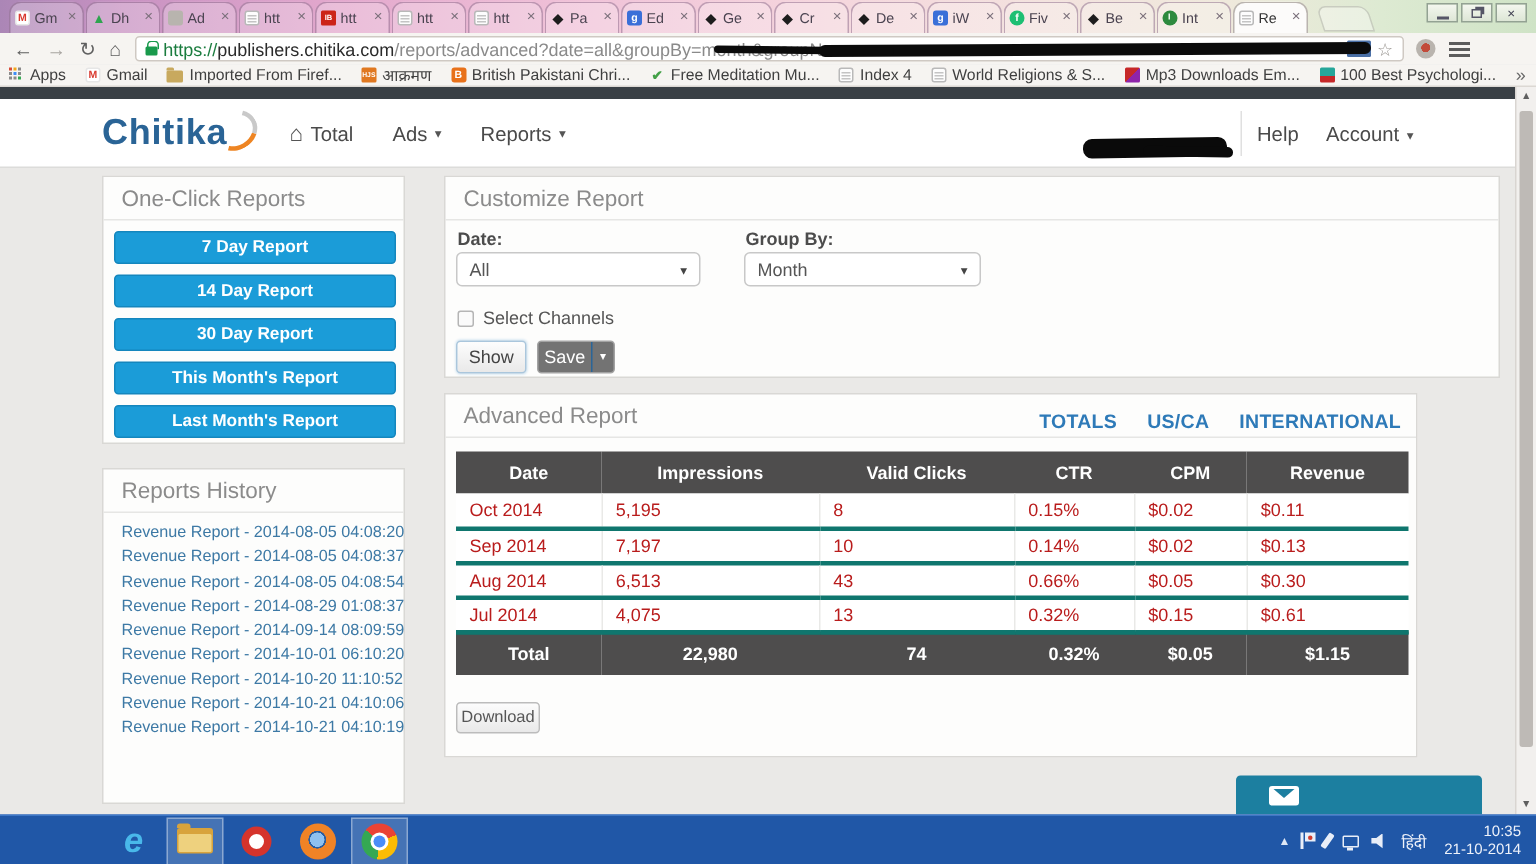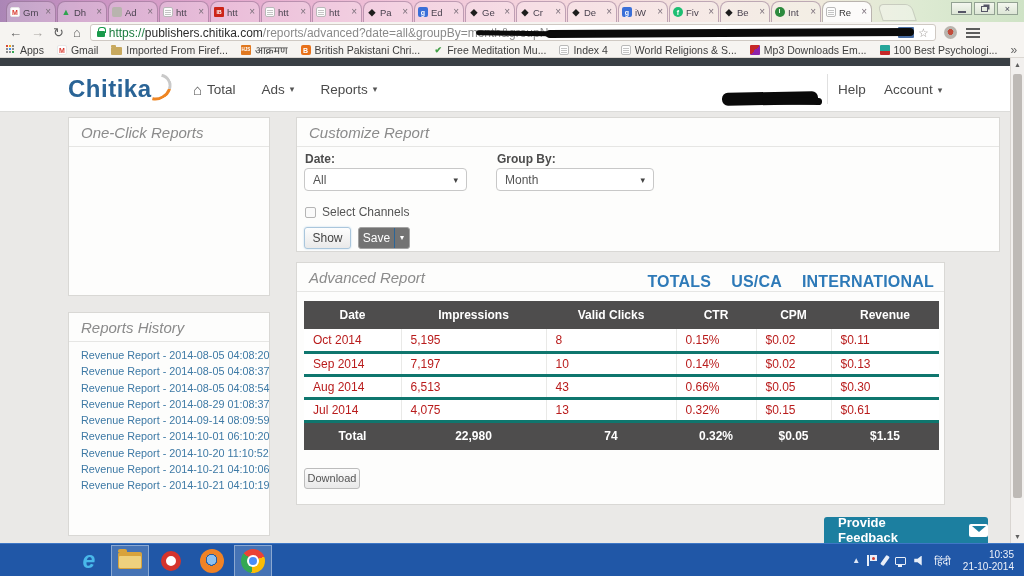--- a/index.html
+++ b/index.html
@@ -89,21 +89,21 @@
   .caret { font-size:9px; color:#555; margin-left:5px; }
   .user-redact { position:absolute; left:722px; top:26px; width:96px; height:13px; background:#0a0a0a; border-radius:6px; transform:rotate(-1deg); }
   .user-redact::after { content:""; position:absolute; right:-4px; top:6px; width:60px; height:7px; background:#0a0a0a; border-radius:4px; transform:rotate(2deg); }
   .hdr-divider { position:absolute; left:827px; top:8px; height:30px; border-left:1px solid #e0e0e0; }
   .hdr-help { position:absolute; left:838px; top:16px; font-size:13.5px; color:#4a4a4a; }
   .hdr-account { position:absolute; left:884px; top:16px; font-size:13.5px; color:#4a4a4a; display:flex; align-items:center; }
 
   .content { position:absolute; top:54px; left:0; width:1010px; height:431px; }
 
   .panel { position:absolute; background:#fdfdfc; border:1px solid #d9d8d5; }
-  .panel-title { font-size:15px; color:#8b8b8b; padding:6px 12px 5px; border-bottom:1px solid #e6e6e4;font-style:italic; }
+  .panel-title { font-size:15px; color:#8b8b8b; padding:6px 12px 5px; border-bottom:1px solid #e6e6e4; }
 
   
   .oneclick { left:68px; top:5px; width:202px; height:179px; }
   .oc-btn { display:block; margin:7px 7px 0; height:22px; width:188px; background:#1b9cd8; border:1px solid #1486bd; border-radius:3px;
     color:#fff; font-size:11.5px; font-weight:bold; text-align:center; line-height:21px; }
   .history { left:68px; top:200px; width:202px; height:224px; }
   .hist-list { padding:5px 12px; }
   .hist-link { display:block; font-size:10.8px; color:#3d79a5; line-height:16.3px; white-space:nowrap; }
 
   
@@ -118,21 +118,21 @@
   .show-btn { position:absolute; left:7px; top:109px; width:47px; height:22px; background:linear-gradient(#fdfdfd,#e9e9e9);
     border:1px solid #aac6dc; border-radius:3px; font-size:12px; color:#444; text-align:center; line-height:20px; box-shadow:0 0 2px #bcd8ec; }
   .save-btn { position:absolute; left:61px; top:109px; width:52px; height:22px; background:#737373; border:1px solid #a3a3a3; border-radius:3px;
     color:#fff; font-size:12px; display:flex; }
   .save-main { flex:1; text-align:center; line-height:20px; }
   .save-caret { width:15px; border-left:1px solid #2a6598; text-align:center; line-height:20px; font-size:8px; }
 
   
   .advanced { left:296px; top:150px; width:649px; height:243px; }
   .adv-links { position:absolute; right:10px; top:10px; display:flex; }
-  .adv-link { font-size:16px; font-weight:bold; color:#2e7ab8; margin-left:20px; letter-spacing:.2px; }
+  .adv-link { font-size:13px; font-weight:bold; color:#2e7ab8; margin-left:20px; letter-spacing:.2px; }
   table.report { position:absolute; left:7px; top:38px; width:635px; border-collapse:collapse; }
   table.report th { background:#4e4d4d; color:#fff; font-size:12px; font-weight:bold; height:28px; text-align:center; }
   table.report td { font-size:12px; color:#b91c1c; height:23px; padding-left:9px; border-bottom:3px solid #0f766e; border-right:1px solid #e9e9e7; background:#fff; }
   table.report td:last-child { border-right:none; }
   table.report tfoot td { background:#4e4d4d; color:#fff; font-weight:bold; height:29px; text-align:center; padding-left:0; border:none; }
   .c0{width:97px} .c1{width:145px} .c2{width:130px} .c3{width:80px} .c4{width:75px} .c5{width:108px}
   .download-btn { position:absolute; left:7px; top:205px; width:56px; height:21px; background:linear-gradient(#fcfcfc,#e9e9e9);
     border:1px solid #bcbcbc; border-radius:3px; font-size:11px; color:#555; text-align:center; line-height:19px; }
 
   
@@ -383,20 +383,27 @@
       <span class="hdr-account">
           <span>Account</span>
           <span class="caret">▾</span>
         </span>
     </div>
 
     <div class="content">
 
       <div class="panel oneclick">
         <div class="panel-title">One-Click Reports</div>
+        <div id="oc-buttons">
+            <div class="oc-btn">7 Day Report</div>
+            <div class="oc-btn">14 Day Report</div>
+            <div class="oc-btn">30 Day Report</div>
+            <div class="oc-btn">This Month's Report</div>
+            <div class="oc-btn">Last Month's Report</div>
+          </div>
       </div>
 
       <div class="panel history">
         <div class="panel-title">Reports History</div>
         <div class="hist-list" id="hist-list">
             <a class="hist-link">Revenue Report - 2014-08-05 04:08:20</a>
             <a class="hist-link">Revenue Report - 2014-08-05 04:08:37</a>
             <a class="hist-link">Revenue Report - 2014-08-05 04:08:54</a>
             <a class="hist-link">Revenue Report - 2014-08-29 01:08:37</a>
             <a class="hist-link">Revenue Report - 2014-09-14 08:09:59</a>
@@ -498,21 +505,20 @@
                 <td>0.32%</td>
                 <td>$0.05</td>
                 <td>$1.15</td>
               </tr>
             </tfoot>
         </table>
         <div class="download-btn">Download</div>
       </div>
 
       <div class="feedback">
-        <span class="feedback-label">Provide Feedback</span>
         <span class="env"></span>
       </div>
     </div>
 
     <div class="scrollbar">
       <span class="sb-arrow" style="top:3px;">▲</span>
       <span class="sb-thumb"></span>
       <span class="sb-arrow" style="bottom:3px;">▼</span>
     </div>
   </div>

